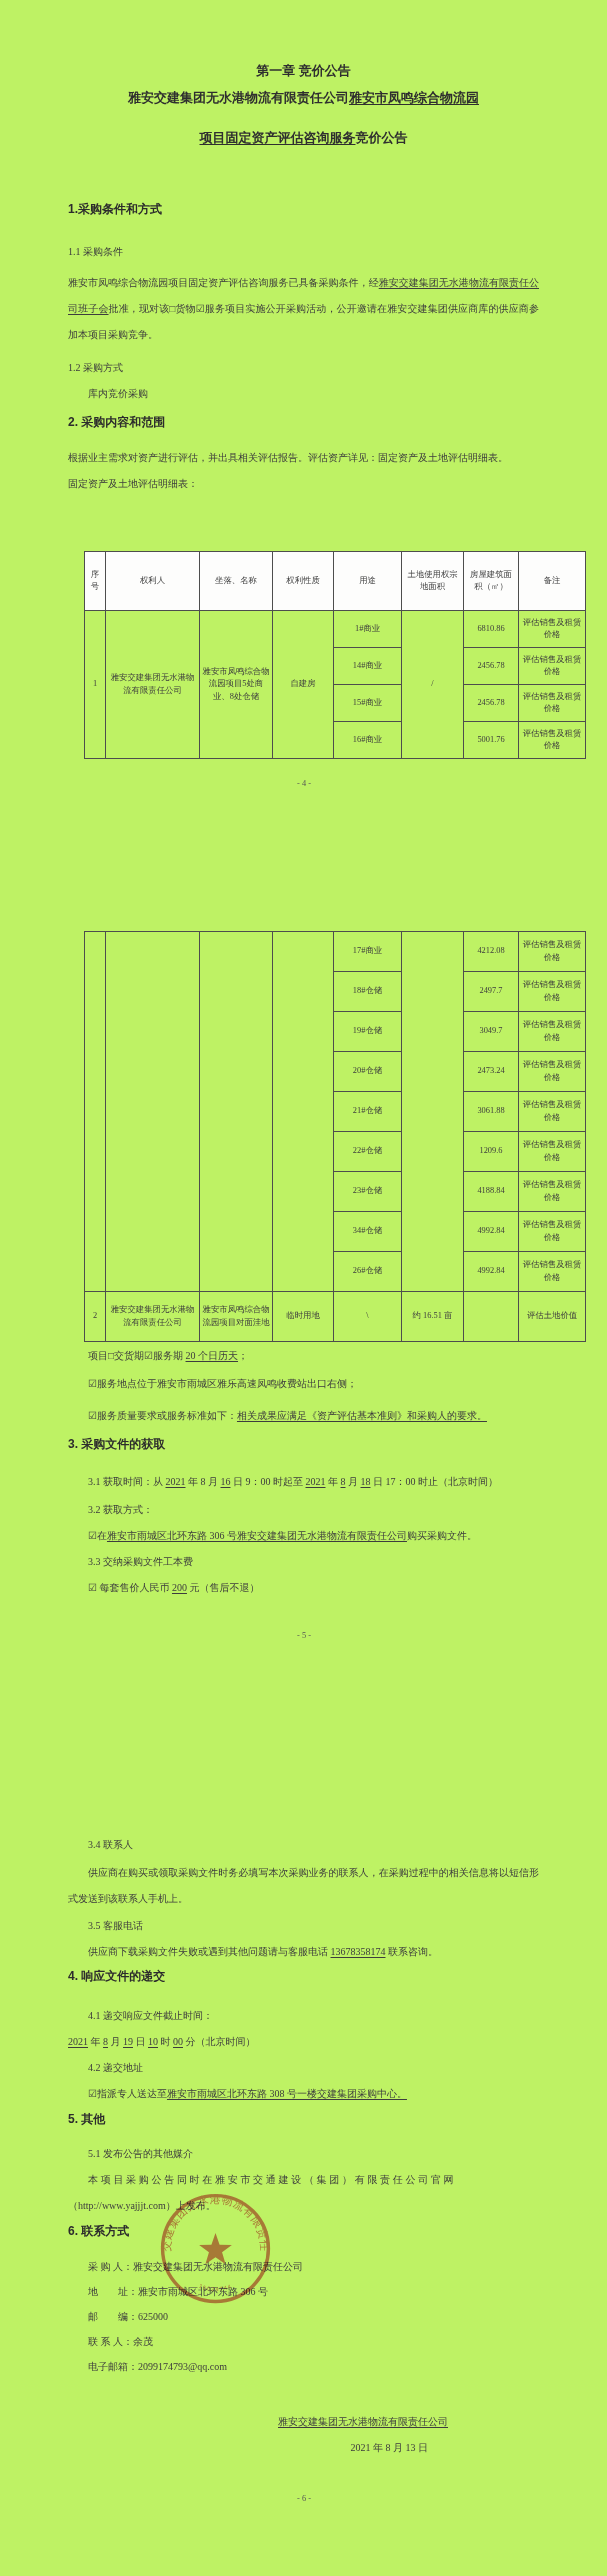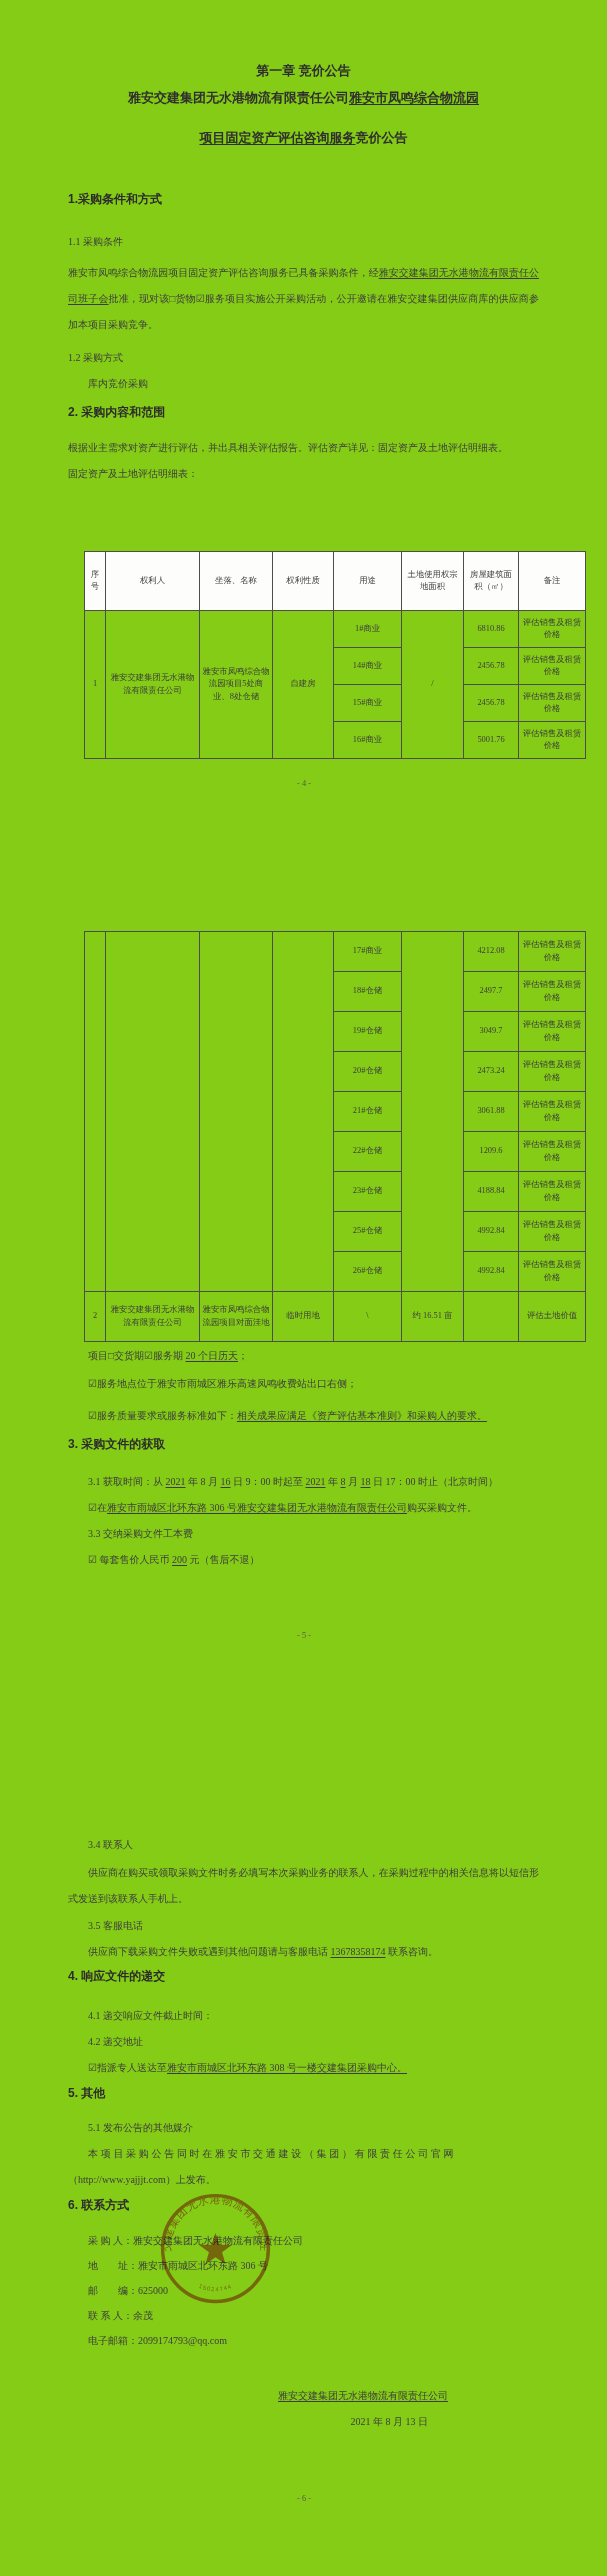--- a/index.html
+++ b/index.html
@@ -1,19 +1,19 @@
 <!DOCTYPE html>
 <html style="font-size:12px"><head>
 <meta charset="utf-8">
 <style>
   html,body{margin:0;padding:0;background:#e8e8e8;}
   .doc{
     position:relative;
     width:608px;height:2576px;
-    background:#84cc16;
+    background:#bef264;
     margin:0 auto;
     font-family:"Liberation Serif","DejaVu Serif",serif;
     color:#3d3d3d;
     overflow:hidden;
   }
   .block{position:absolute;left:68px;width:471px;}
   .p{margin:0;font-size:10px;line-height:26px;text-align:justify;}
   .ind{text-indent:20px;}
   .chapter{
     margin:0;font-family:"Liberation Sans","DejaVu Sans",sans-serif;
@@ -64,21 +64,21 @@
 </head>
 <body>
 
 <div class="doc">
 
   <div class="block" style="top:62px;">
     <p class="chapter">第一章  竞价公告</p>
     <p class="bigtitle"><span>雅安交建集团无水港物流有限责任公司</span><span class="u">雅安市凤鸣综合物流园</span></p>
     <p class="bigtitle" style="margin-top:16px;"><span class="u"></span><span class="u">项目固定资产评估咨询服务</span><span>竞价公告</span></p>
 
-    <p class="h" style="margin-top:40px;">1.采购条件和方式</p>
+    <p class="h" style="margin-top:50px;">1.采购条件和方式</p>
     <p class="p" style="margin-top:21px;">1.1 采购条件</p>
     <p class="p" style="margin-top:4.6px;"><span>雅安市凤鸣综合物流园项目固定资产评估咨询服务已具备采购条件，经</span><span class="u">雅安交建集团无水港物流有限责任公司班子会</span><span>批准，现对该□货物☑服务项目实施公开采购活动，公开邀请在雅安交建集团供应商库的供应商参加本项目采购竞争。</span></p>
     <p class="p" style="margin-top:7.6px;">1.2 采购方式</p>
     <p class="p ind">库内竞价采购</p>
     <p class="h" style="margin-top:6px;">2. 采购内容和范围</p>
     <p class="p" style="margin-top:13.7px;">根据业主需求对资产进行评估，并出具相关评估报告。评估资产详见：固定资产及土地评估明细表。</p>
     <p class="p">固定资产及土地评估明细表：</p>
   </div>
 
   <table class="t t1" style="top:551px;">
@@ -179,21 +179,21 @@
       <td>22#仓储</td>
       <td>1209.6</td>
       <td>评估销售及租赁价格</td>
     </tr>
     <tr>
       <td>23#仓储</td>
       <td>4188.84</td>
       <td>评估销售及租赁价格</td>
     </tr>
     <tr>
-      <td>25#仓储</td>
+      <td>34#仓储</td>
       <td>4992.84</td>
       <td>评估销售及租赁价格</td>
     </tr>
     <tr>
       <td>26#仓储</td>
       <td>4992.84</td>
       <td>评估销售及租赁价格</td>
     </tr>
     <tr class="r2">
       <td>2</td>
@@ -207,34 +207,36 @@
     </tr>
   </tbody>
     </table>
 
   <div class="block" style="top:1343px;">
     <p class="p ind"><span>项目□交货期☑服务期 </span><span class="u">20 个日历天</span><span>；</span></p>
     <p class="p ind" style="margin-top:1.5px;">☑服务地点位于雅安市雨城区雅乐高速凤鸣收费站出口右侧；</p>
     <p class="p ind" style="margin-top:6px;"><span>☑服务质量要求或服务标准如下：</span><span class="u">相关成果应满足《资产评估基本准则》和采购人的要求。</span></p>
     <p class="h" style="margin-top:6px;">3. 采购文件的获取</p>
     <p class="p ind" style="margin-top:16.7px;"><span>3.1 获取时间：从 </span><span class="u">2021</span><span> 年 8 月 </span><span class="u">16</span><span> 日 9：00 时起至 </span><span class="u">2021</span><span> 年 </span><span class="u">8</span><span> 月 </span><span class="u">18</span><span> 日 17：00 时止（北京时间）</span></p>
+    <p class="p ind" style="margin-top:1.5px;">3.2 获取方式：</p>
     <p class="p ind"><span>☑在</span><span class="u">雅安市雨城区北环东路 306 号雅安交建集团无水港物流有限责任公司</span><span>购买采购文件。</span></p>
     <p class="p ind">3.3 交纳采购文件工本费</p>
     <p class="p ind"><span>☑ 每套售价人民币 </span><span class="u">200</span><span> 元（售后不退）</span></p>
   </div>
 
   <p class="pagenum" style="top:1631px;">- 5 -</p>
 
   <div class="block" style="top:1832px;">
     <p class="p ind">3.4 联系人</p>
     <p class="p ind" style="margin-top:1.5px;">供应商在购买或领取采购文件时务必填写本次采购业务的联系人，在采购过程中的相关信息将以短信形式发送到该联系人手机上。</p>
     <p class="p ind" style="margin-top:1.5px;">3.5 客服电话</p>
     <p class="p ind"><span>供应商下载采购文件失败或遇到其他问题请与客服电话 </span><span class="u">13678358174</span><span> 联系咨询。</span></p>
     <p class="h" style="margin-top:1.5px;">4. 响应文件的递交</p>
     <p class="p ind" style="margin-top:18px;">4.1 递交响应文件截止时间：</p>
+    <p class="p"><span class="u">2021</span><span> 年 </span><span class="u">8</span><span> 月 </span><span class="u">19</span><span> 日 </span><span class="u">10</span><span> 时 </span><span class="u">00</span><span> 分（北京时间）</span></p>
     <p class="p ind">4.2 递交地址</p>
     <p class="p ind"><span>☑指派专人送达至</span><span class="u">雅安市雨城区北环东路 308 号一楼交建集团采购中心。</span></p>
     <p class="h" style="margin-top:3px;">5. 其他</p>
     <p class="p ind" style="margin-top:13.7px;">5.1 发布公告的其他媒介</p>
     <p class="p ind sp">本项目采购公告同时在雅安市交通建设（集团）有限责任公司官网</p>
     <p class="p">（http://www.yajjjt.com）上发布。</p>
     <p class="h" style="margin-top:3px;">6. 联系方式</p>
 
     <div style="margin-top:13.7px;">
       <p class="contact-line"><span>采 购 人：</span><span>雅安交建集团无水港物流有限责任公司</span></p>

